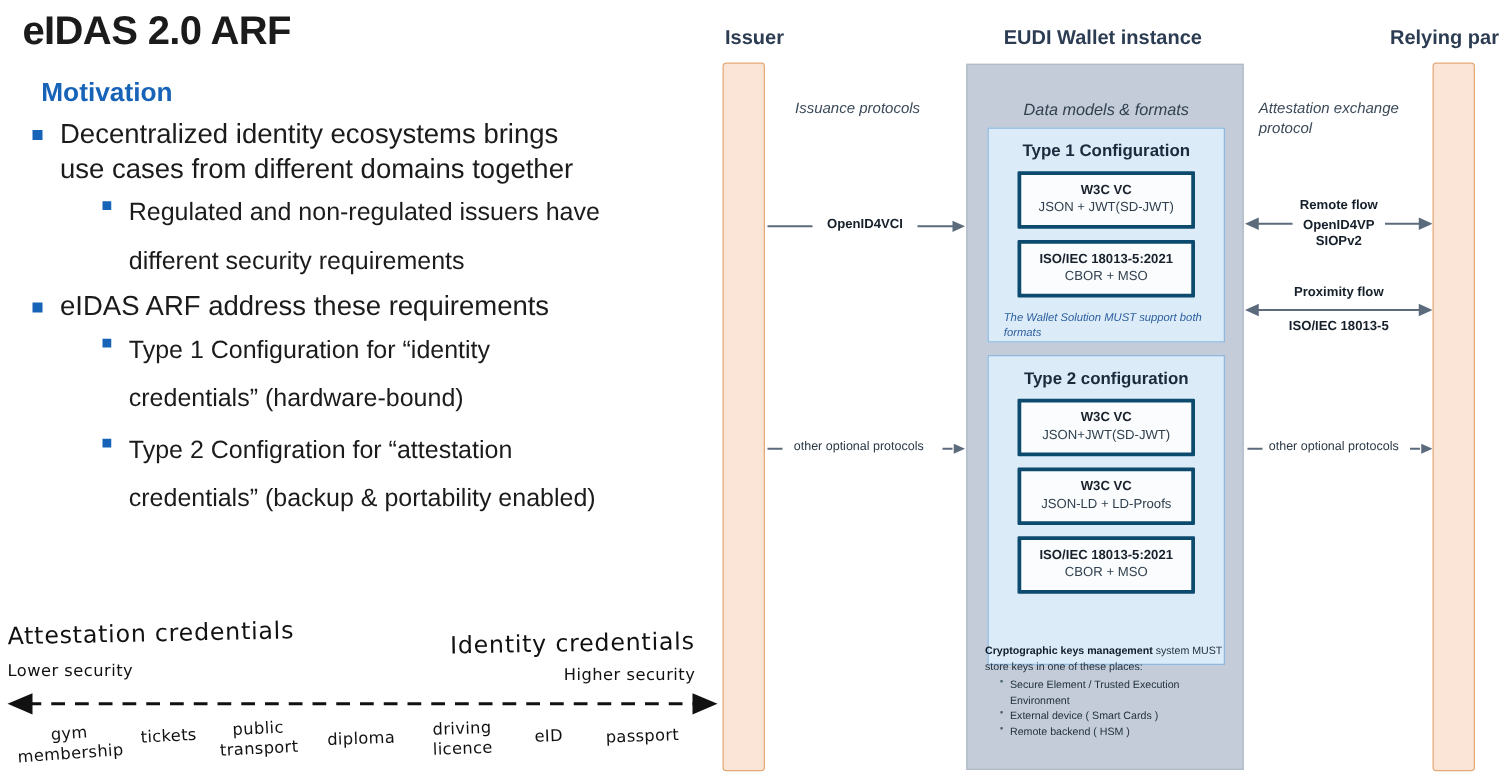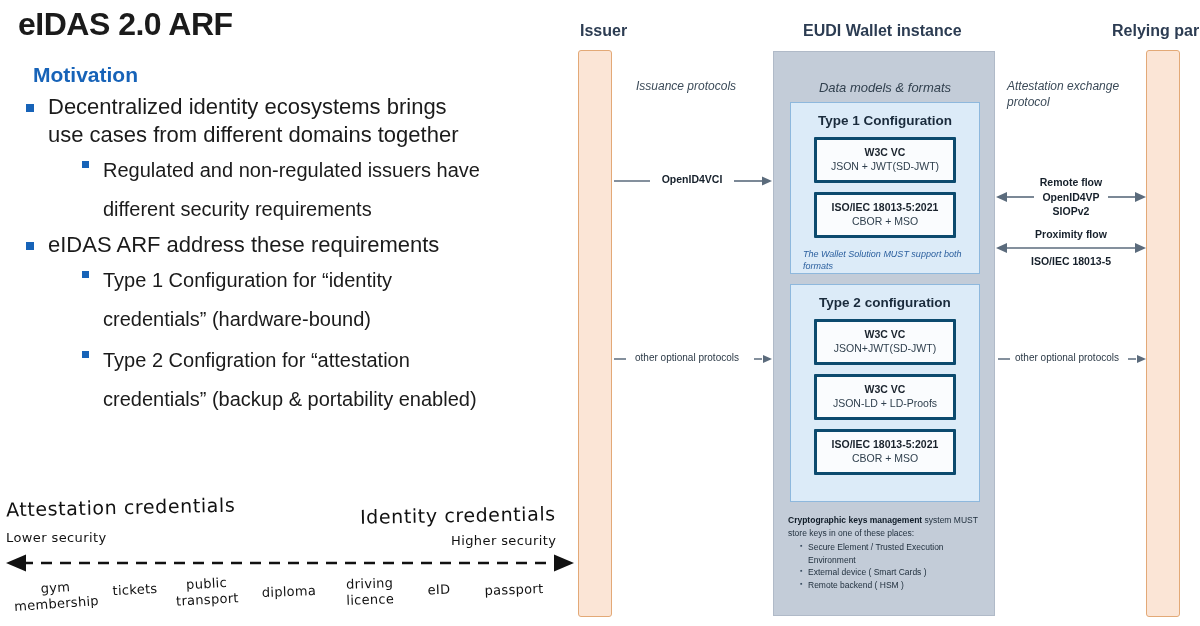--- a/index.html
+++ b/index.html
@@ -176,21 +176,21 @@
 
   .cfg-box {
     position: absolute;
     left: 16px;
     width: 190px;
     background: #dcebf8;
     border: 1.5px solid #8eb8dd;
     box-sizing: border-box;
   }
   #cfg-type1 { top: 50px;  height: 172px; }
-  #cfg-type2 { top: 232px; height: 218px; }
+  #cfg-type2 { top: 232px; height: 248px; }
 
   .cfg-title {
     margin-top: 10px;
     text-align: center;
     font-size: 13.5px;
     font-weight: bold;
     color: #1a2b3c;
   }
   .fmt-box {
     margin: 9px auto 0 auto;
@@ -262,21 +262,21 @@
     font-size: 10.5px;
     font-weight: bold;
     color: #16202b;
     line-height: 13px;
     white-space: nowrap;
   }
   .arrow-label.thin { font-weight: normal; font-size: 10px; color: #2b3946; }
 
   #grp-openid4vci { left: 52px;  top: 170px;  width: 160px; }
   #grp-other-left { left: 52px;  top: 348px;  width: 160px; }
-  #grp-remote     { left: 436px; top: 176px;  width: 150px; }
+  #grp-remote     { left: 436px; top: 158px;  width: 150px; }
   #grp-proximity  { left: 436px; top: 228px;  width: 150px; }
   #grp-other-right{ left: 436px; top: 348px;  width: 150px; }
 </style>
 </head>
 <body>
 
 <div id="left-pane">
 
   <div id="slide-title">eIDAS 2.0 ARF</div>
 

